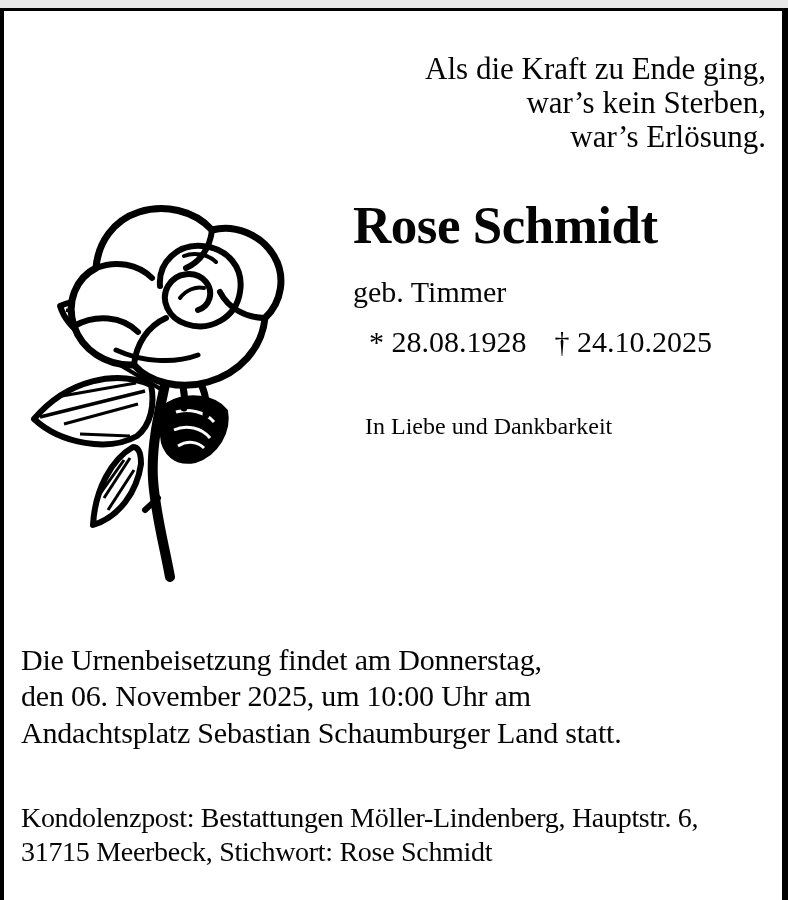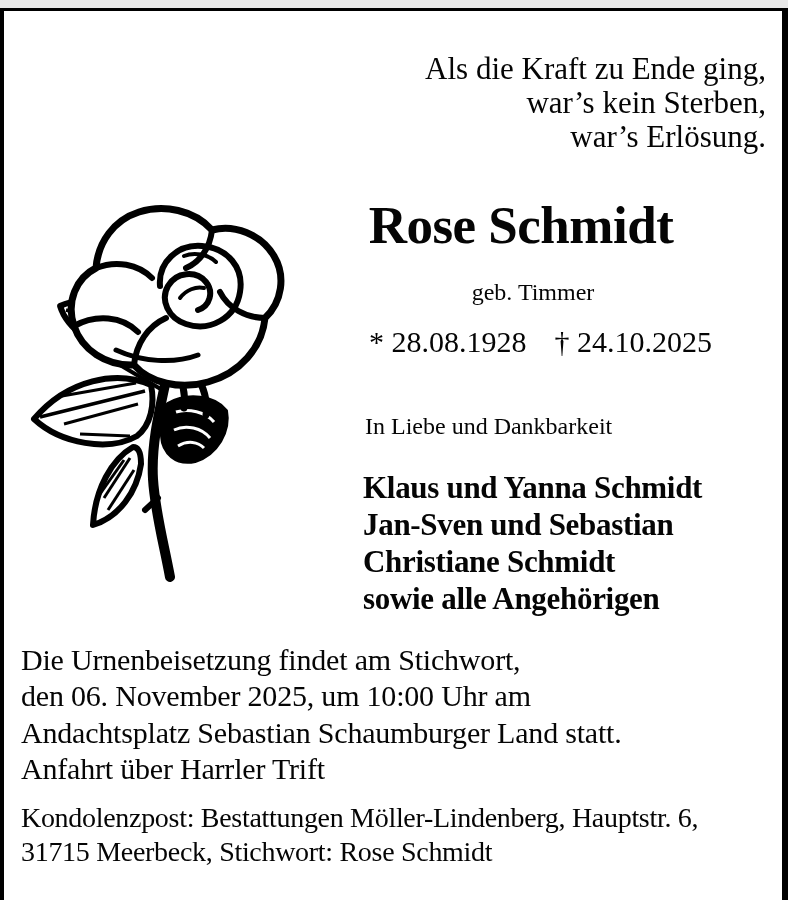--- a/index.html
+++ b/index.html
@@ -10,26 +10,26 @@
     border-width:3px 6px 8px 4px;
     font-family:"Liberation Serif","DejaVu Serif",serif;
     color:#050505;overflow:hidden;
   }
   .abs{position:absolute;}
   .quote{
     top:41px;right:16px;text-align:right;
     font-size:31px;line-height:34px;white-space:nowrap;
   }
   .rose-wrap{left:20px;top:187px;width:272px;height:385px;}
-  .name-col{left:349px;top:186px;width:336px;text-align:center;}
+  .name-col{left:349px;top:186px;width:336px;text-align:left;}
   .deceased-name{
     font-size:53px;font-weight:bold;line-height:56px;margin:0;white-space:nowrap;
     letter-spacing:-0.5px;
   }
-  .maiden{position:absolute;top:79px;left:12px;width:100%;font-size:24px;line-height:32px;}
+  .maiden{position:absolute;top:79px;left:0;width:100%;font-size:30px;line-height:32px;}
   .dates{position:absolute;top:128px;left:16px;width:100%;font-size:30px;line-height:33px;white-space:nowrap;}
   .dates .death{margin-left:28px;}
   .tribute{left:361px;top:398px;font-size:24px;line-height:35px;white-space:nowrap;}
   .mourners{left:359px;top:458px;font-size:31px;font-weight:bold;line-height:37px;white-space:nowrap;letter-spacing:-0.3px;}
   .ceremony{left:17px;top:631px;font-size:30px;line-height:36.3px;white-space:nowrap;letter-spacing:-0.2px;}
   .condolence{left:17px;top:790px;font-size:28px;line-height:33.5px;white-space:nowrap;letter-spacing:-0.3px;}
   svg{display:block;}
 </style>
 </head>
 <body>
@@ -106,32 +106,25 @@
   <div class="abs name-col">
     <h1 class="deceased-name">Rose Schmidt</h1>
     <div class="maiden">geb. Timmer</div>
     <div class="dates">
       <span class="birth">* 28.08.1928</span><span class="death">† 24.10.2025</span>
     </div>
   </div>
 
   <div class="abs tribute">In Liebe und Dankbarkeit</div>
 
-  <div class="abs mourners">
-    <div>Klaus und Yanna Schmidt</div>
-    <div>Jan-Sven und Sebastian</div>
-    <div>Christiane Schmidt</div>
-    <div>sowie alle Angehörigen</div>
-  </div>
 
   <div class="abs ceremony">
-    <div>Die Urnenbeisetzung findet am Stichwort,</div>
+    <div>Die Urnenbeisetzung findet am Donnerstag,</div>
     <div>den 06. November 2025, um 10:00 Uhr am</div>
     <div>Andachtsplatz Sebastian Schaumburger Land statt.</div>
-    <div>Anfahrt über Harrler Trift</div>
   </div>
 
   <div class="abs condolence">
     <div>Kondolenzpost: Bestattungen Möller-Lindenberg, Hauptstr. 6,</div>
     <div>31715 Meerbeck, Stichwort: Rose Schmidt</div>
   </div>
 
 </div>
 
 </body></html>

